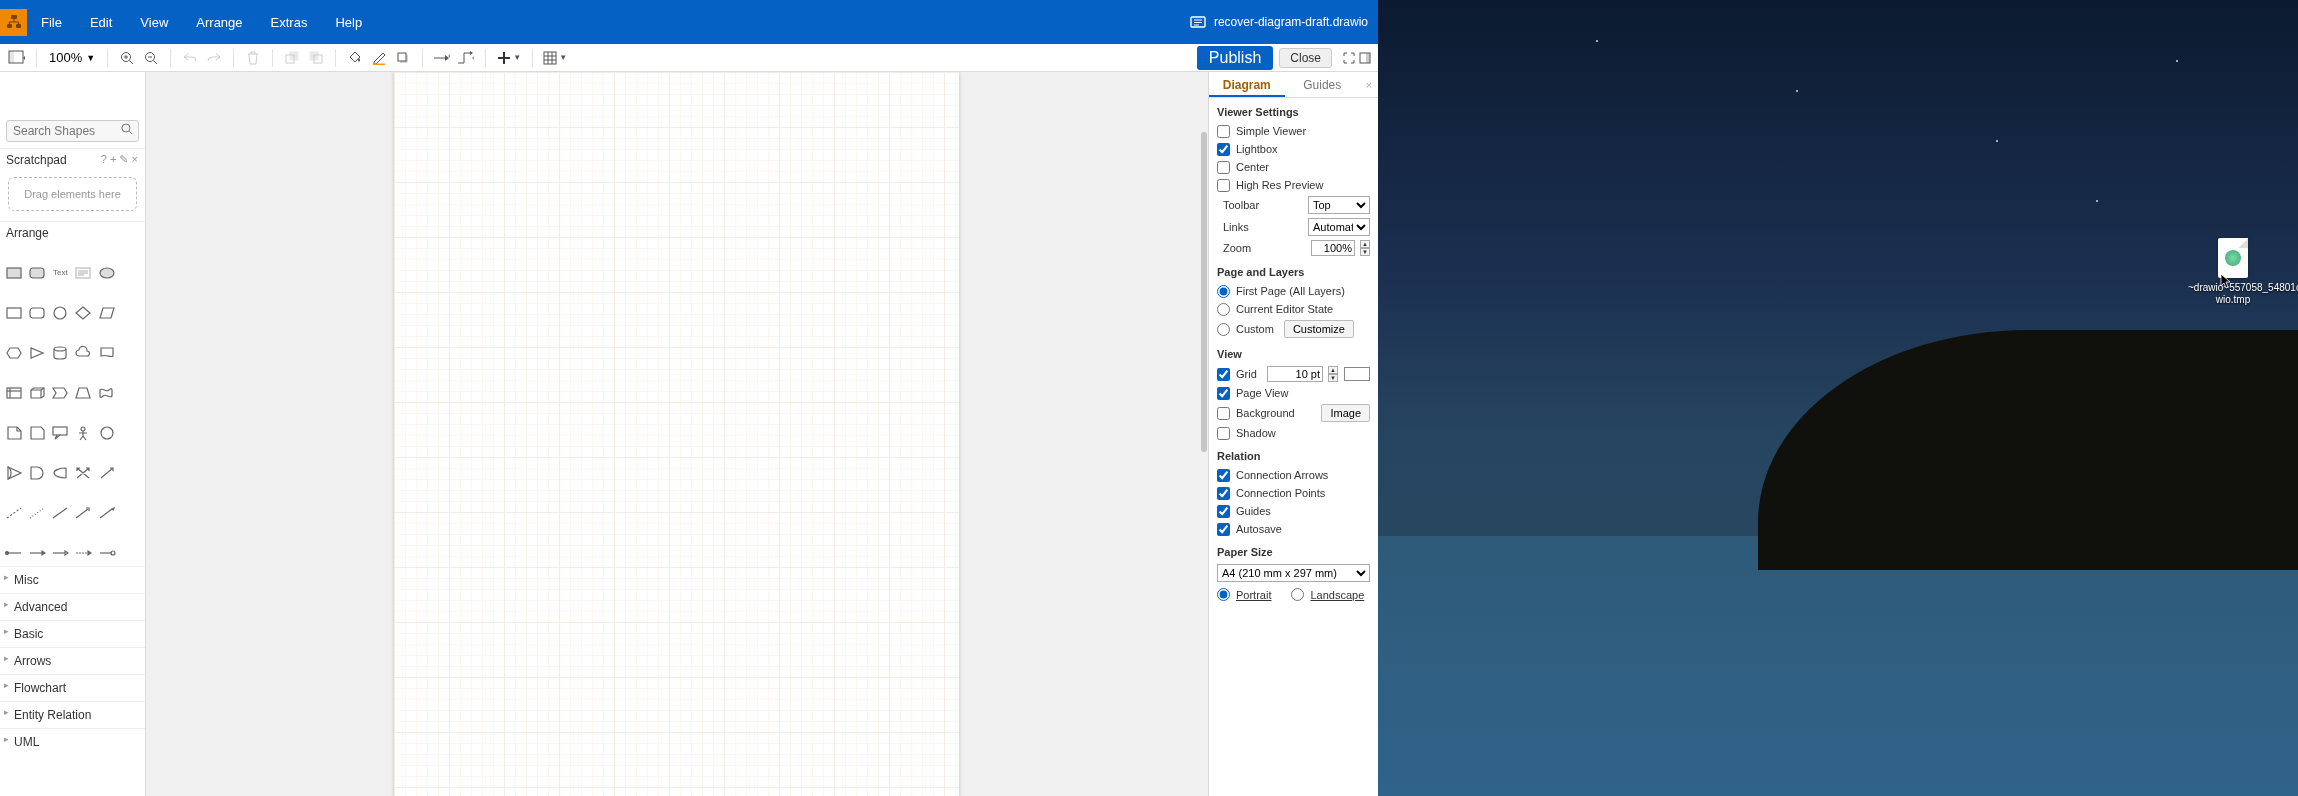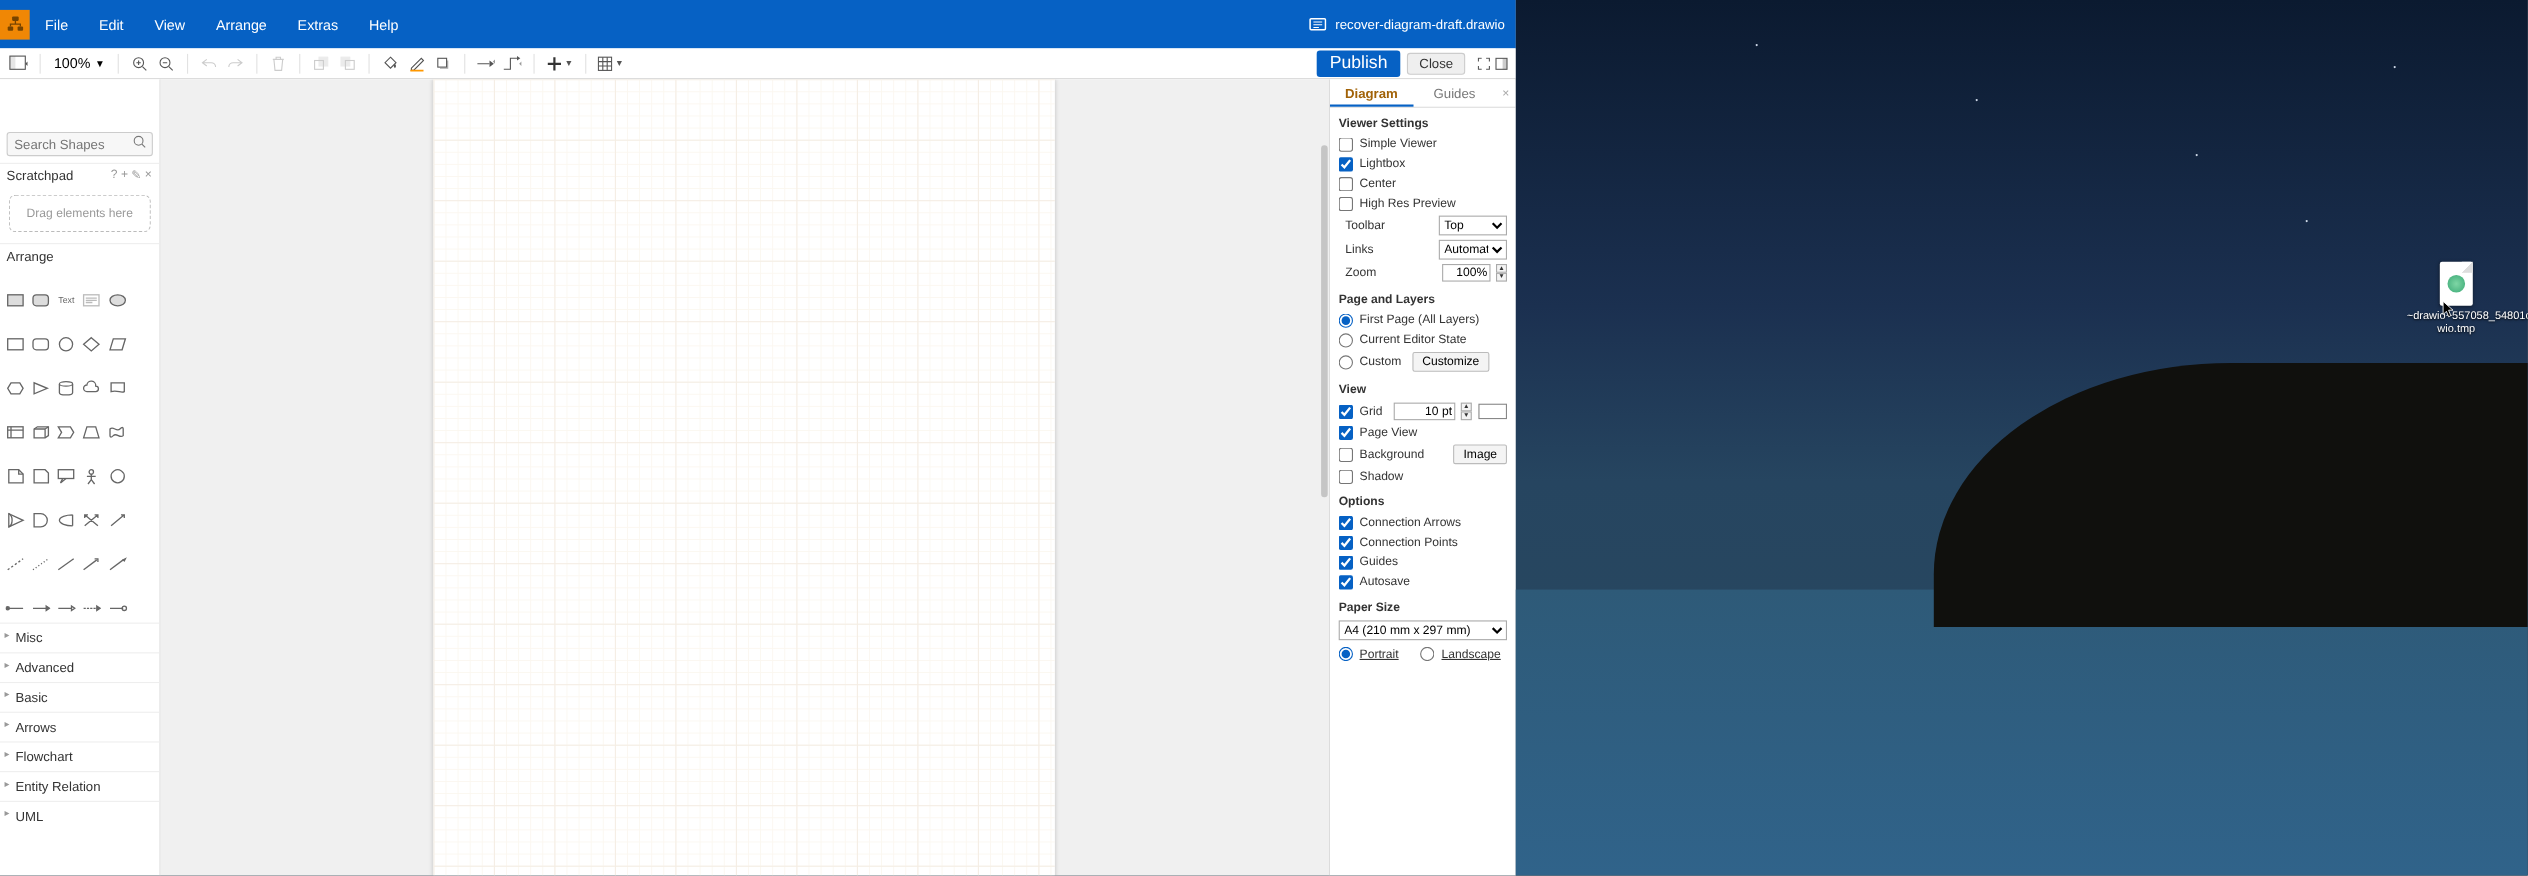--- a/index.html
+++ b/index.html
@@ -608,21 +608,21 @@
       <div class="row">
           <input type="checkbox" style="">
           <label>Background</label>
           <button class="btn-small">Image</button>
         </div>
       <div class="row">
           <input type="checkbox" style="">
           <label>Shadow</label>
         </div>
 
-      <div class="group-title">Options</div>
+      <div class="group-title">Relation</div>
       <div class="row">
           <input type="checkbox" checked="" style="">
           <label>Connection Arrows</label>
         </div>
       <div class="row">
           <input type="checkbox" checked="" style="">
           <label>Connection Points</label>
         </div>
       <div class="row">
           <input type="checkbox" checked="" style="">

